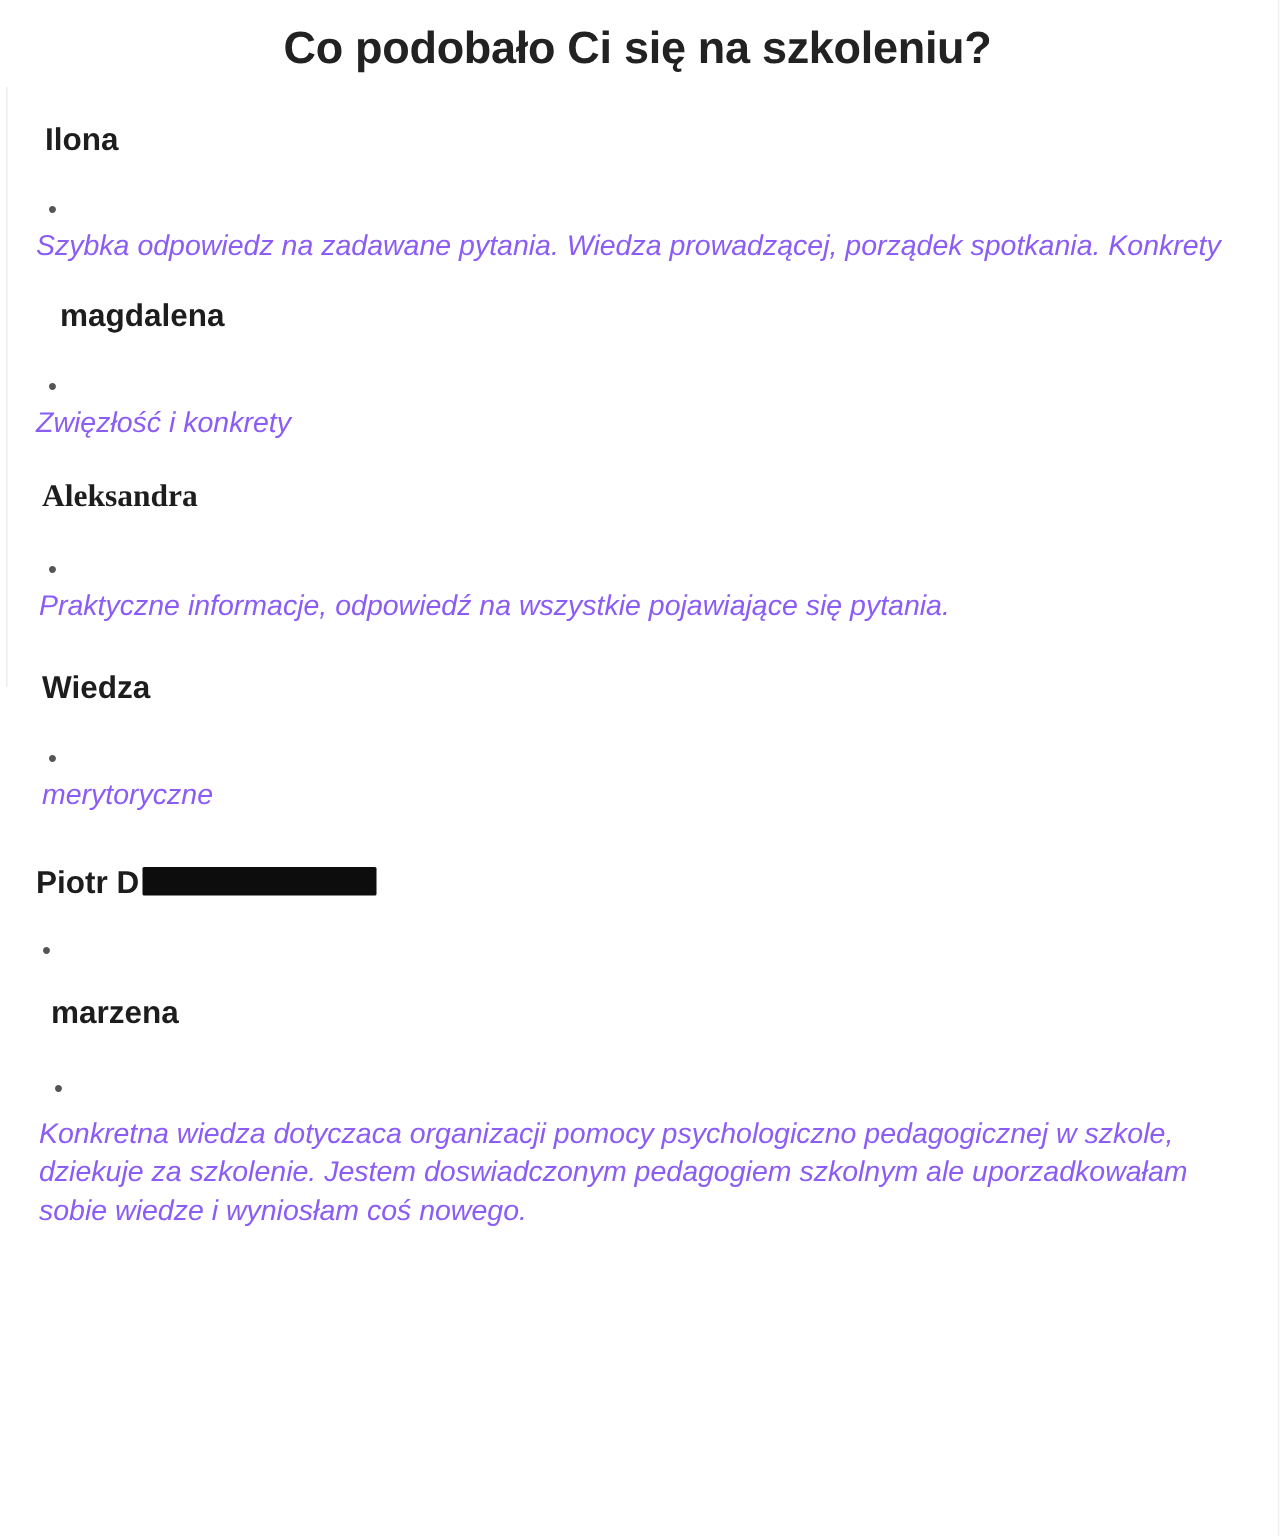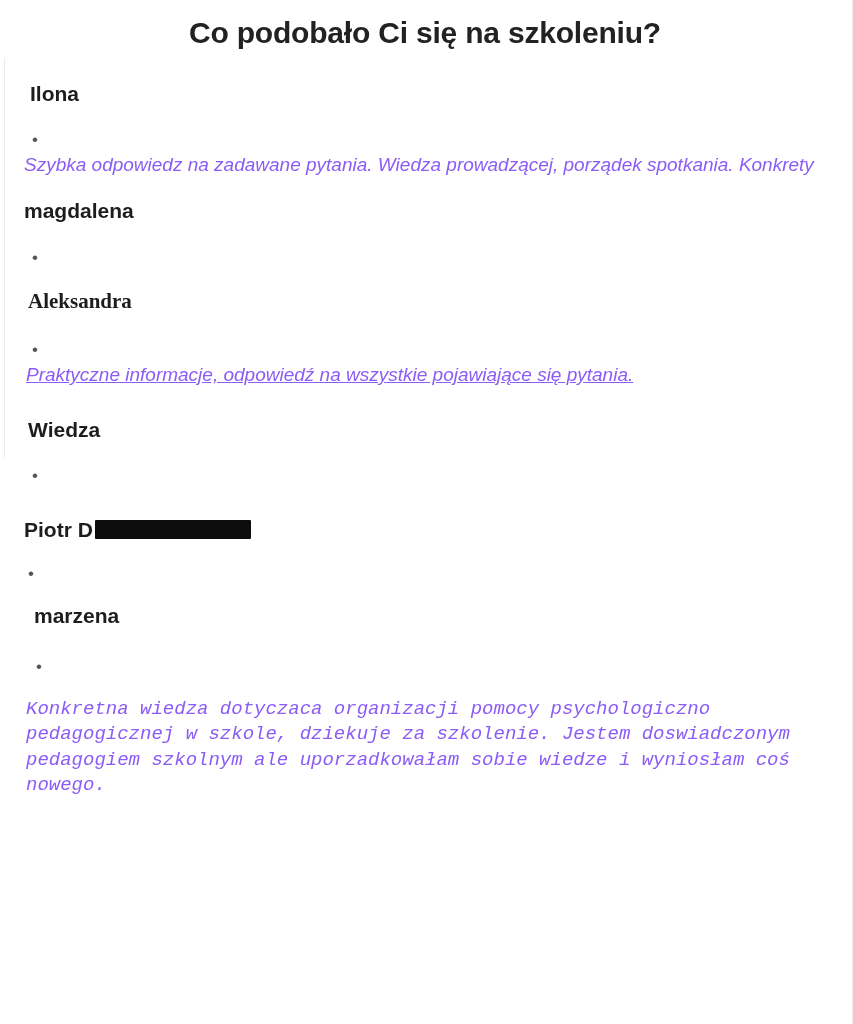--- a/index.html
+++ b/index.html
@@ -80,39 +80,39 @@
     color: #8b5cf6;
     line-height: 1.35;
     margin: 0;
   }
 
   
   .e0 .entry-name { margin-top: 24px; margin-left: 6px; }
   .e0 .bullet     { margin-top: 24px; margin-left: 8px; }
   .e0 .entry-text { margin-top: 4px;  margin-left: 0px; }
 
-  .e1 .entry-name { margin-top: 20px; margin-left: 0; }
+  .e1 .entry-name { margin-top: 20px; margin-left: 16px; }
   .e1 .bullet     { margin-top: 24px; margin-left: 8px; }
   .e1 .entry-text { margin-top: 4px;  margin-left: 0px; }
 
   .e2 .entry-name { margin-top: 22px; margin-left: 4px; font-family: Liberation Serif, serif; }
   .e2 .bullet     { margin-top: 26px; margin-left: 8px; }
-  .e2 .entry-text { margin-top: 4px;  margin-left: 2px; text-decoration: underline; }
+  .e2 .entry-text { margin-top: 4px;  margin-left: 2px; }
 
   .e3 .entry-name { margin-top: 28px; margin-left: 4px; }
   .e3 .bullet     { margin-top: 24px; margin-left: 8px; }
   .e3 .entry-text { margin-top: 4px;  margin-left: 4px; }
 
   .e4 .entry-name { margin-top: 32px; margin-left: 0px; }
   .e4 .bullet     { margin-top: 22px; margin-left: 4px; }
   .e4 .entry-text { margin-top: 2px;  margin-left: 0px; }
 
   .e5 .entry-name { margin-top: 20px; margin-left: 10px; text-align: right; }
   .e5 .bullet     { margin-top: 28px; margin-left: 12px; }
-  .e5 .entry-text { margin-top: 22px; margin-left: 2px; font-family: Liberation Mono, monospace; }
+  .e5 .entry-text { margin-top: 10px; margin-left: 2px; }
 
   
   .redaction {
     position: absolute;
     background: #0d0d0d;
     height: 19px;
     border-radius: 1px;
   }
   .bottom-shade {
     position: absolute;
@@ -140,31 +140,33 @@
 
     <div class="entry e0">
       <div class="entry-name">Ilona</div>
       <div class="bullet">•</div>
       <div class="entry-text">Szybka odpowiedz na zadawane pytania. Wiedza prowadzącej, porządek spotkania. Konkrety</div>
     </div>
 
     <div class="entry e1">
       <div class="entry-name">magdalena</div>
       <div class="bullet">•</div>
+      <div class="entry-text">Zwięzłość i konkrety</div>
     </div>
 
     <div class="entry e2">
       <div class="entry-name">Aleksandra</div>
       <div class="bullet">•</div>
       <div class="entry-text">Praktyczne informacje, odpowiedź na wszystkie pojawiające się pytania.</div>
     </div>
 
     <div class="entry e3">
       <div class="entry-name">Wiedza</div>
       <div class="bullet">•</div>
+      <div class="entry-text">merytoryczne</div>
     </div>
 
     <div class="entry e4">
       <div class="entry-name">
         <span>Piotr D</span><span class="redaction" style="position:relative;display:inline-block;width:156px;vertical-align:-2px;margin-left:2px;"></span>
       </div>
       <div class="bullet">•</div>
     </div>
 
     <div class="entry e5">

